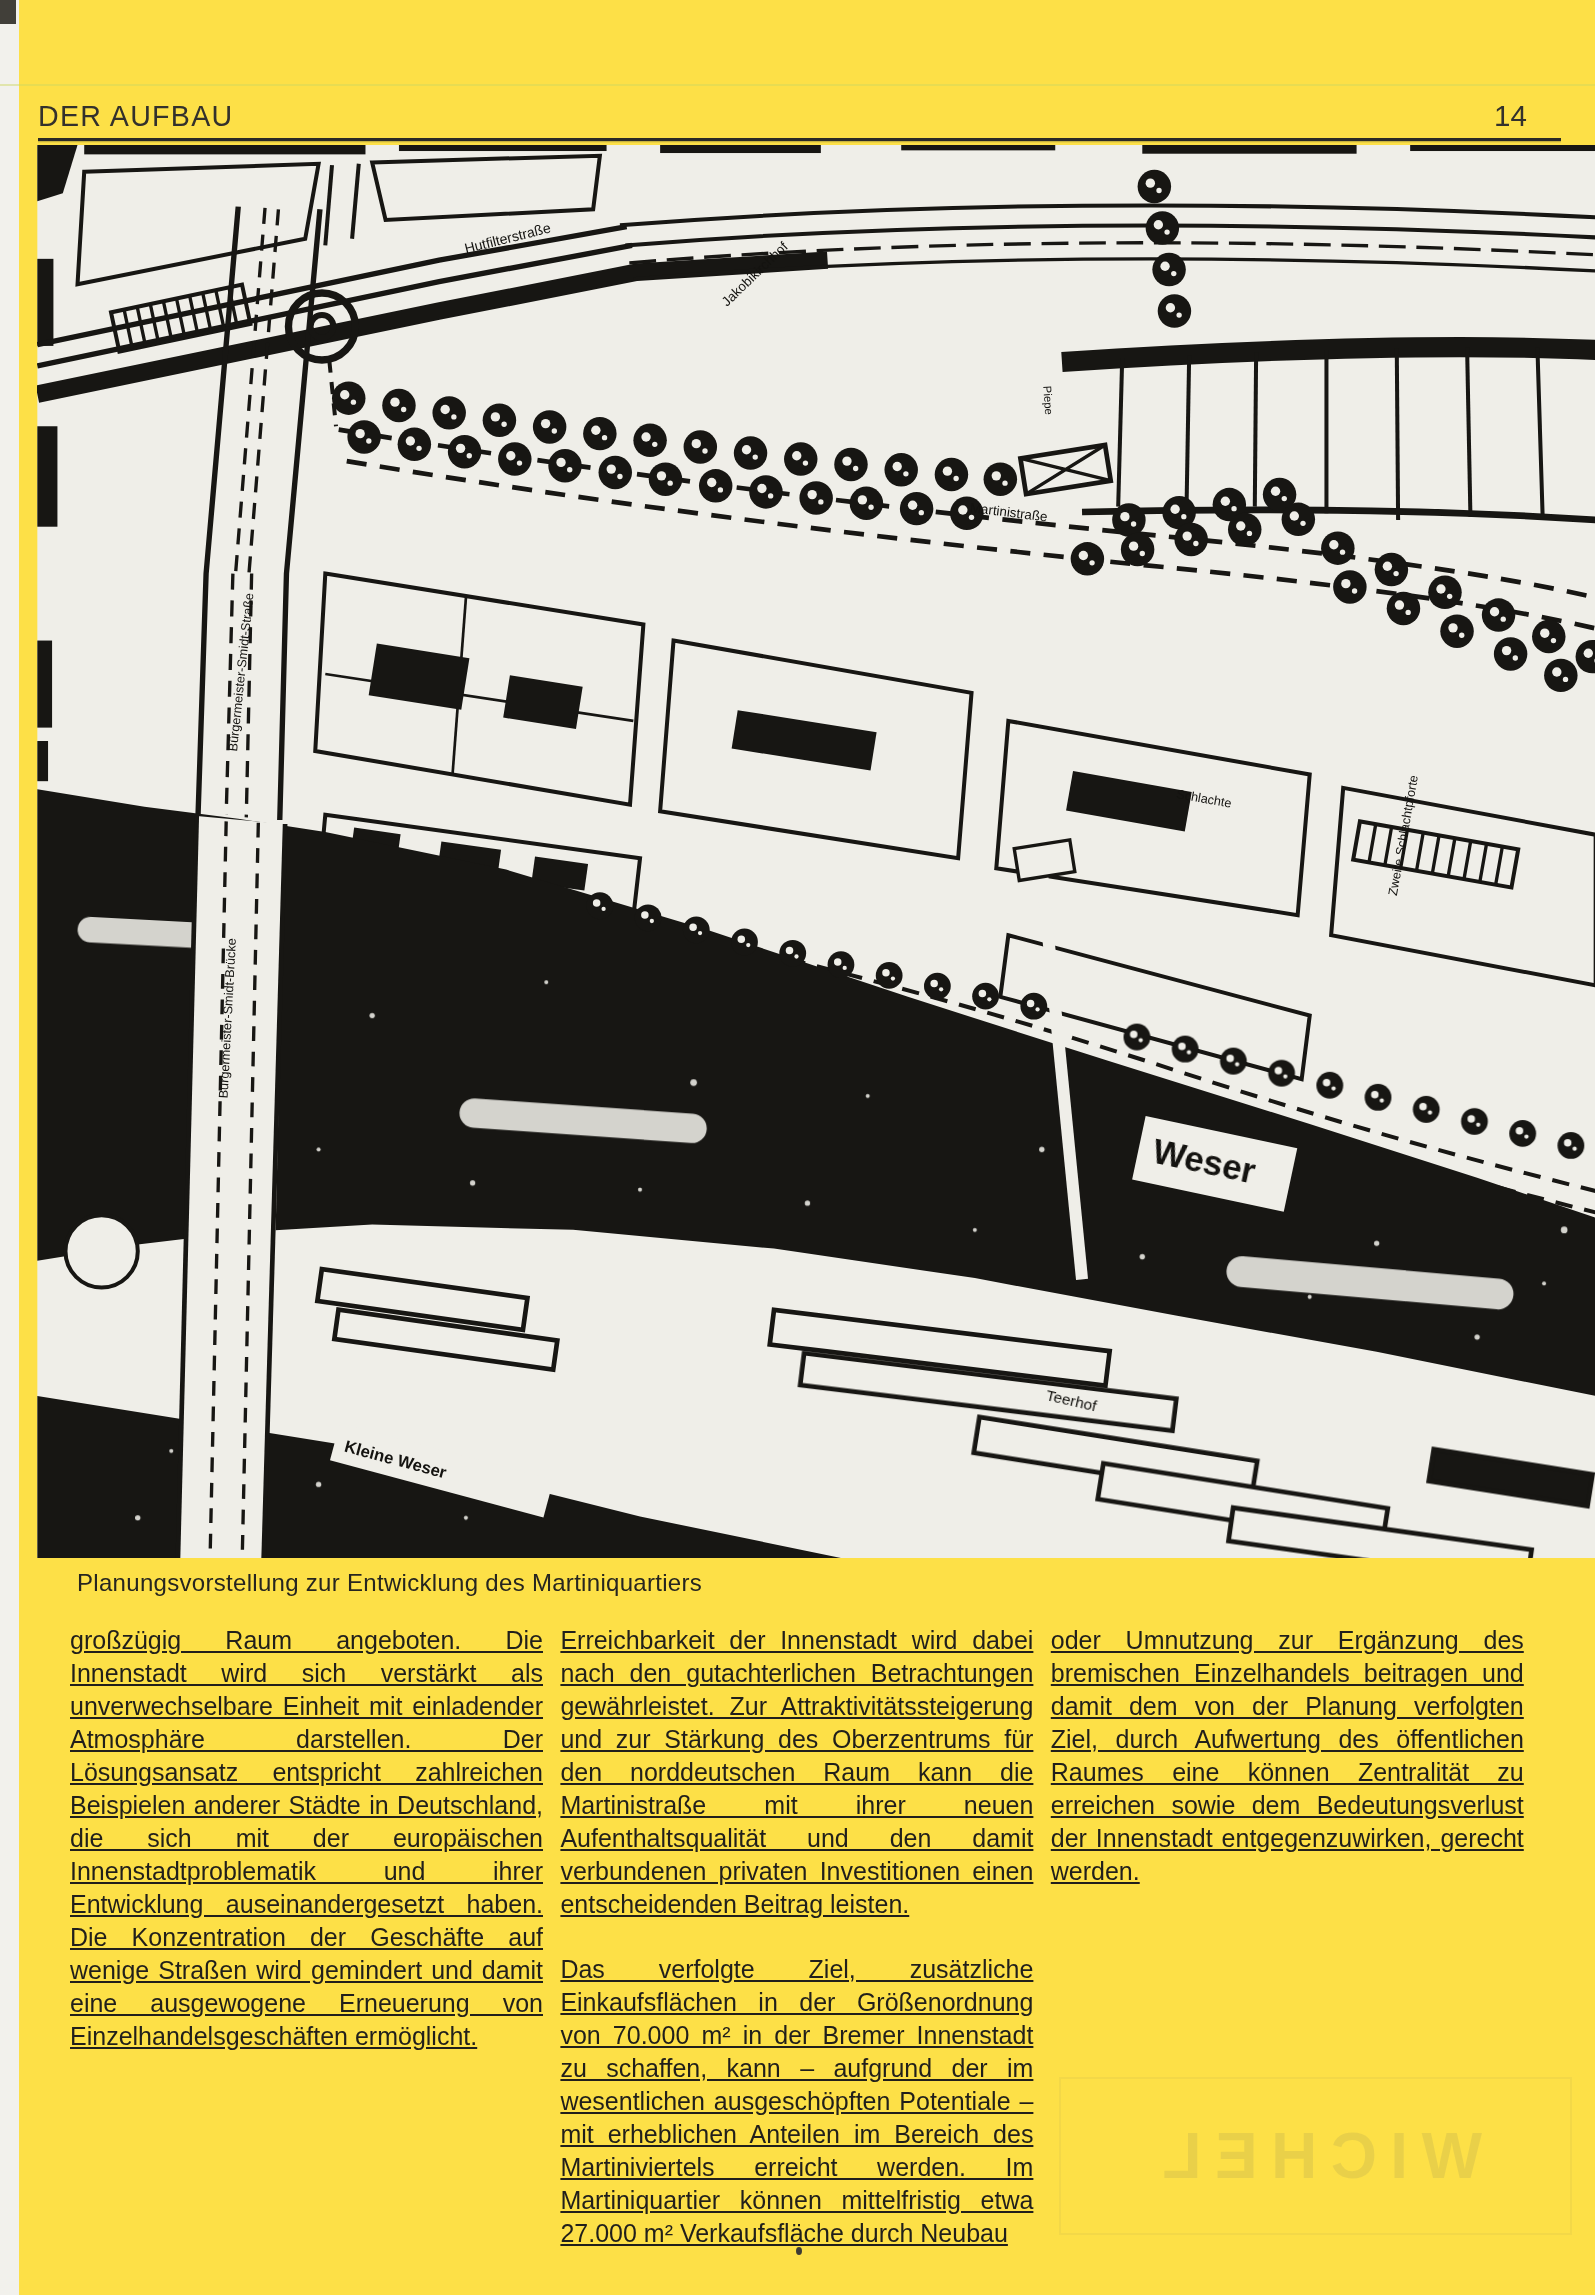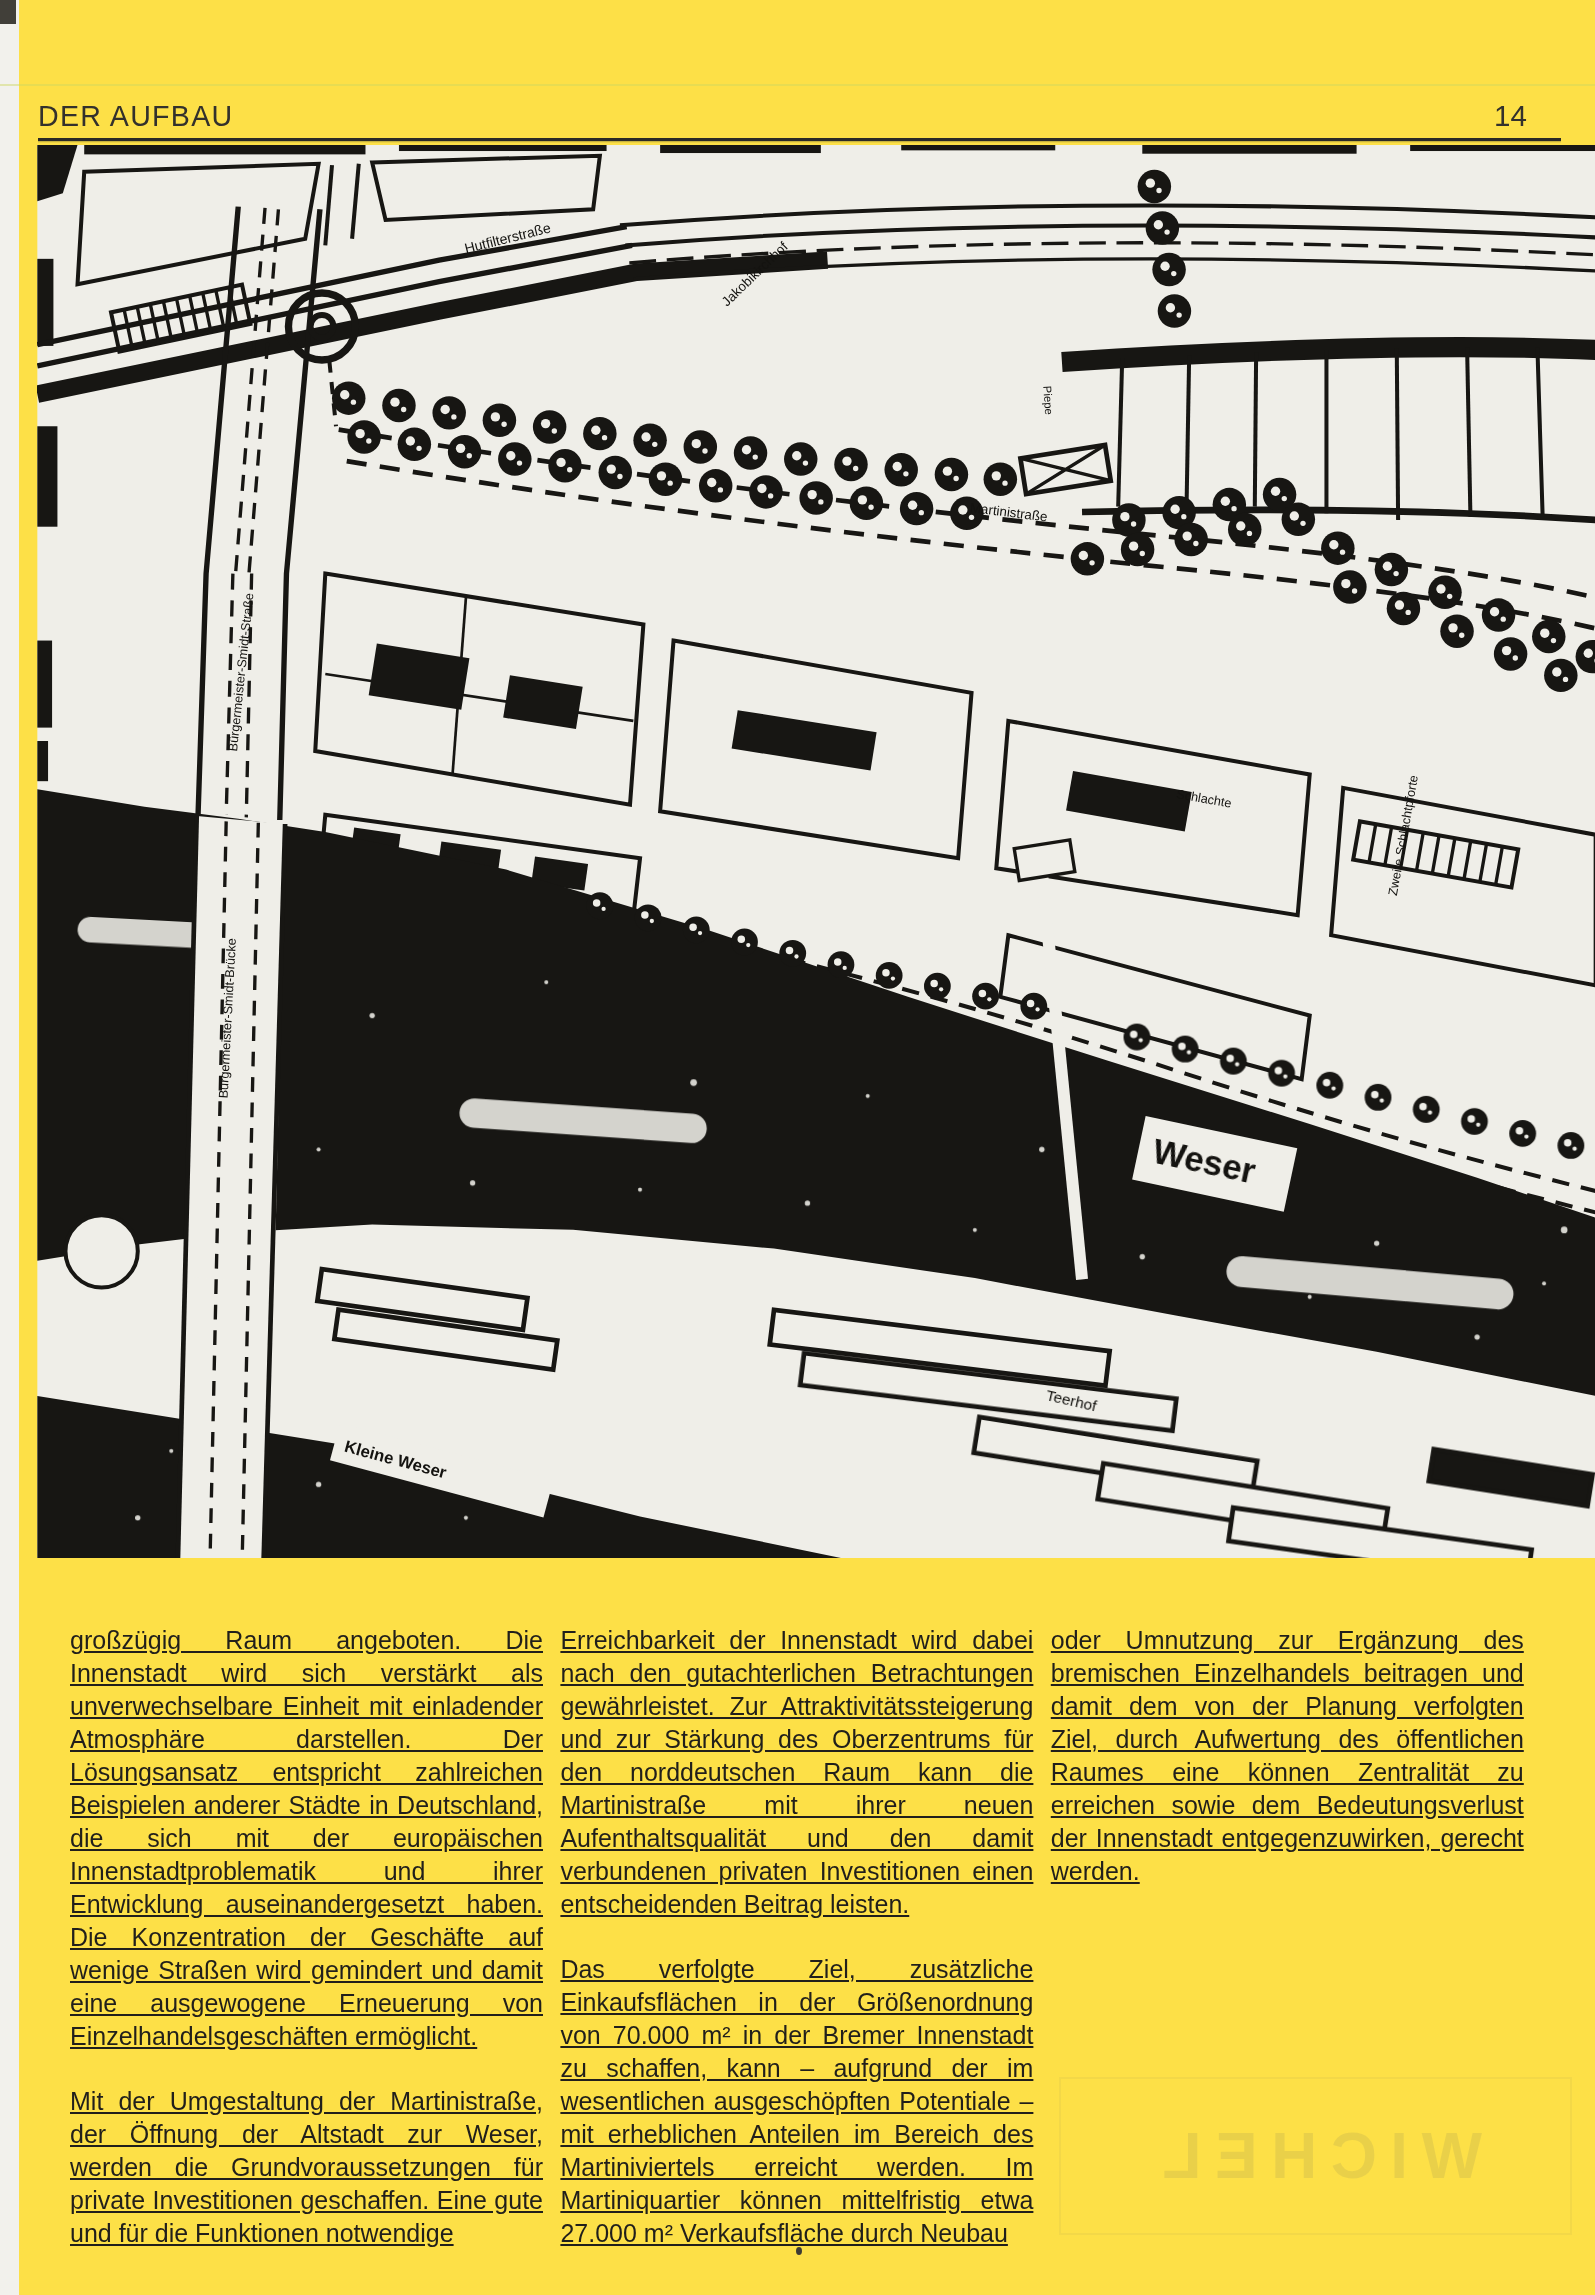--- a/index.html
+++ b/index.html
@@ -281,25 +281,25 @@
         <rect width="230" height="96" fill="#efeee8"></rect>
         <text x="22" y="66" font-size="52" font-weight="bold" fill="#141310">Weser</text>
       </g>
       <g transform="translate(452,1908) rotate(15)">
         <rect width="330" height="58" fill="#efeee8"></rect>
         <text x="16" y="40" font-size="25" font-weight="bold" fill="#141310">Kleine Weser</text>
       </g>
     </svg>
   </div>
 
+  <div class="caption">Planungsvorstellung zur Entwicklung des Martiniquartiers</div>
 
   <div class="columns">
     <div class="col">
       <p>großzügig Raum angeboten. Die Innenstadt wird sich verstärkt als unverwechselbare Einheit mit einladender Atmosphäre darstellen. Der Lösungsansatz entspricht zahlreichen Beispielen anderer Städte in Deutschland, die sich mit der europäischen Innenstadtproblematik und ihrer Entwicklung auseinandergesetzt haben. Die Konzentration der Geschäfte auf wenige Straßen wird gemindert und damit eine ausgewogene Erneuerung von Einzelhandelsgeschäften ermöglicht.</p>
-      <p>Mit der Umgestaltung der Martinistraße, der Öffnung der Altstadt zur Weser, werden die Grundvoraussetzungen für private Investitionen geschaffen. Eine gute und für die Funktionen notwendige</p>
     </div>
     <div class="col">
       <p>Erreichbarkeit der Innenstadt wird dabei nach den gutachterlichen Betrachtungen gewährleistet. Zur Attraktivitätssteigerung und zur Stärkung des Oberzentrums für den norddeutschen Raum kann die Martinistraße mit ihrer neuen Aufenthaltsqualität und den damit verbundenen privaten Investitionen einen entscheidenden Beitrag leisten.</p>
       <p>Das verfolgte Ziel, zusätzliche Einkaufsflächen in der Größenordnung von 70.000 m² in der Bremer Innenstadt zu schaffen, kann – aufgrund der im wesentlichen ausgeschöpften Potentiale – mit erheblichen Anteilen im Bereich des Martiniviertels erreicht werden. Im Martiniquartier können mittelfristig etwa 27.000 m² Verkaufsfläche durch Neubau</p>
     </div>
     <div class="col">
       <p>oder Umnutzung zur Ergänzung des bremischen Einzelhandels beitragen und damit dem von der Planung verfolgten Ziel, durch Aufwertung des öffentlichen Raumes eine können Zentralität zu erreichen sowie dem Bedeutungsverlust der Innenstadt entgegenzuwirken, gerecht werden.</p>
     </div>
   </div>
 

